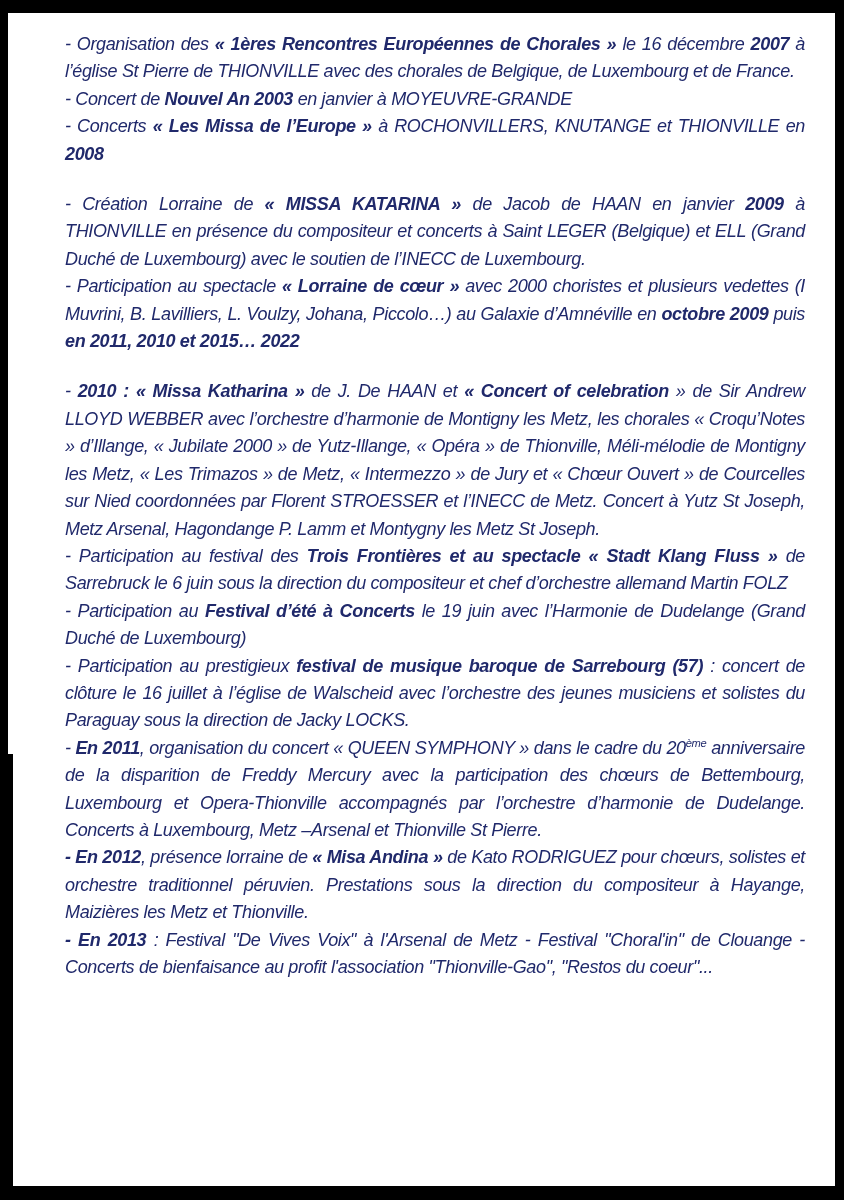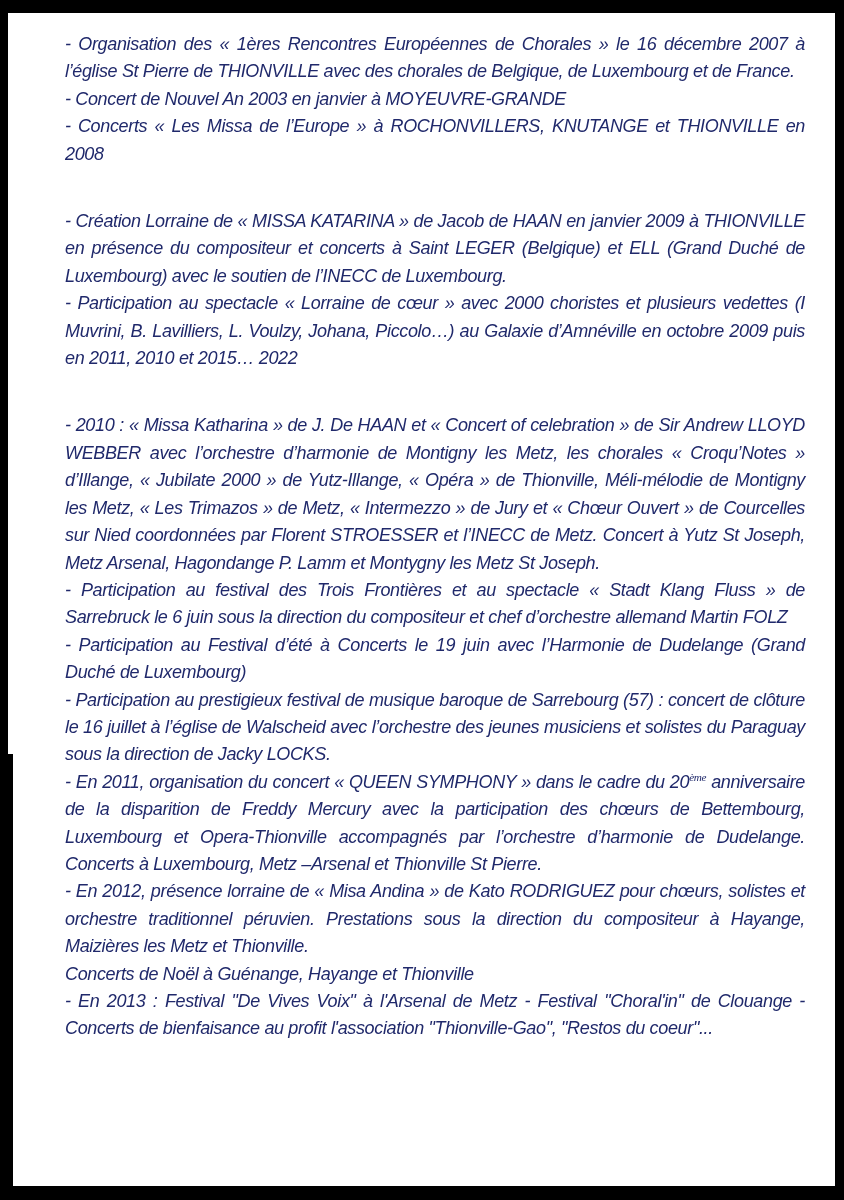--- a/index.html
+++ b/index.html
@@ -28,37 +28,36 @@
     left: 57px; top: 18px;
     width: 740px;
     color: #20296b;
     font-style: italic;
     font-size: 18px;
     line-height: 27.4px;
     letter-spacing: -0.35px;
     text-align: justify;
   }
   .doc p { margin: 0; }
-  .doc p.gap { margin-top: 40px; }
-  .doc b { font-weight: 400; }
-  .doc sup { font-size: 0.62em; line-height: 0; vertical-align: super; font-family: Liberation Serif, serif; }
+  .doc p.gap { margin-top: 23px; }
+  .doc b { font-weight: 700; }
+  .doc sup { font-size: 0.62em; line-height: 0; vertical-align: super; }
 </style>
 </head>
 <body>
 
 <div class="page">
   <div class="doc" style="color: rgb(32, 41, 107);">
       <p><span>- Organisation des </span><b>« 1ères Rencontres Européennes de Chorales »</b><span> le 16 décembre </span><b>2007</b><span> à l’église St Pierre de THIONVILLE avec des chorales de Belgique, de Luxembourg et de France.</span></p>
       <p><span>- Concert de </span><b>Nouvel An 2003</b><span> en janvier à MOYEUVRE-GRANDE</span></p>
       <p><span>- Concerts </span><b>« Les Missa de l’Europe »</b><span> à ROCHONVILLERS, KNUTANGE et THIONVILLE en </span><b>2008</b></p>
       <p class="gap"><span>- Création Lorraine de </span><b>« MISSA KATARINA »</b><span> de Jacob de HAAN en janvier </span><b>2009</b><span> à THIONVILLE en présence du compositeur et concerts à Saint LEGER (Belgique) et ELL (Grand Duché de Luxembourg) avec le soutien de l’INECC de Luxembourg.</span></p>
       <p><span>- Participation au spectacle </span><b>« Lorraine de cœur »</b><span> avec 2000 choristes et plusieurs vedettes (I Muvrini, B. Lavilliers, L. Voulzy, Johana, Piccolo…) au Galaxie d’Amnéville en </span><b>octobre 2009</b><span> puis </span><b>en  2011, 2010 et 2015…  2022</b></p>
       <p class="gap"><span>- </span><b>2010 : « Missa Katharina »</b><span> de J. De HAAN et </span><b>« Concert of celebration</b><span> » de Sir Andrew LLOYD WEBBER avec l’orchestre d’harmonie de Montigny les Metz, les chorales « Croqu’Notes » d’Illange, « Jubilate 2000 » de Yutz-Illange, « Opéra » de Thionville, Méli-mélodie de Montigny les Metz, « Les Trimazos » de Metz, « Intermezzo » de Jury et « Chœur Ouvert » de Courcelles sur Nied coordonnées par Florent STROESSER et l’INECC de Metz. Concert à Yutz St Joseph, Metz Arsenal, Hagondange P. Lamm et Montygny les Metz St Joseph.</span></p>
       <p><span>- Participation au festival des </span><b>Trois Frontières et au spectacle « Stadt Klang Fluss »</b><span> de Sarrebruck le 6 juin sous la direction du compositeur et chef d’orchestre allemand Martin FOLZ</span></p>
       <p><span>- Participation au </span><b>Festival d’été à Concerts</b><span> le 19 juin avec l’Harmonie de Dudelange (Grand Duché de Luxembourg)</span></p>
       <p><span>- Participation au prestigieux </span><b>festival de musique baroque de Sarrebourg (57)</b><span> : concert de clôture le 16 juillet à l’église de Walscheid avec l’orchestre des jeunes musiciens et solistes du Paraguay sous la direction de Jacky LOCKS.</span></p>
       <p><span>- </span><b>En 2011</b><span>, organisation du concert « QUEEN SYMPHONY » dans le cadre du 20</span><span><sup>ème</sup></span><span> anniversaire de la disparition de Freddy Mercury avec la participation des chœurs de Bettembourg, Luxembourg et Opera-Thionville accompagnés par l’orchestre d’harmonie de Dudelange. Concerts à Luxembourg, Metz –Arsenal et Thionville St Pierre.</span></p>
       <p><b>- En 2012</b><span>, présence lorraine de </span><b>« Misa Andina »</b><span> de Kato RODRIGUEZ pour chœurs, solistes et orchestre traditionnel péruvien. Prestations sous la direction du compositeur à Hayange, Maizières les Metz et Thionville.</span></p>
-      <p><span>Concerts de Noël à Guénange, Hayange et Thionville</span></p>
       <p><b>- En 2013</b><span> : Festival "De Vives Voix" à  l'Arsenal de Metz - Festival "Choral'in" de Clouange - Concerts de bienfaisance au profit l'association "Thionville-Gao", "Restos du coeur"...</span></p>
     </div>
 </div>
 <div class="notch"></div>
 
 </body></html>

